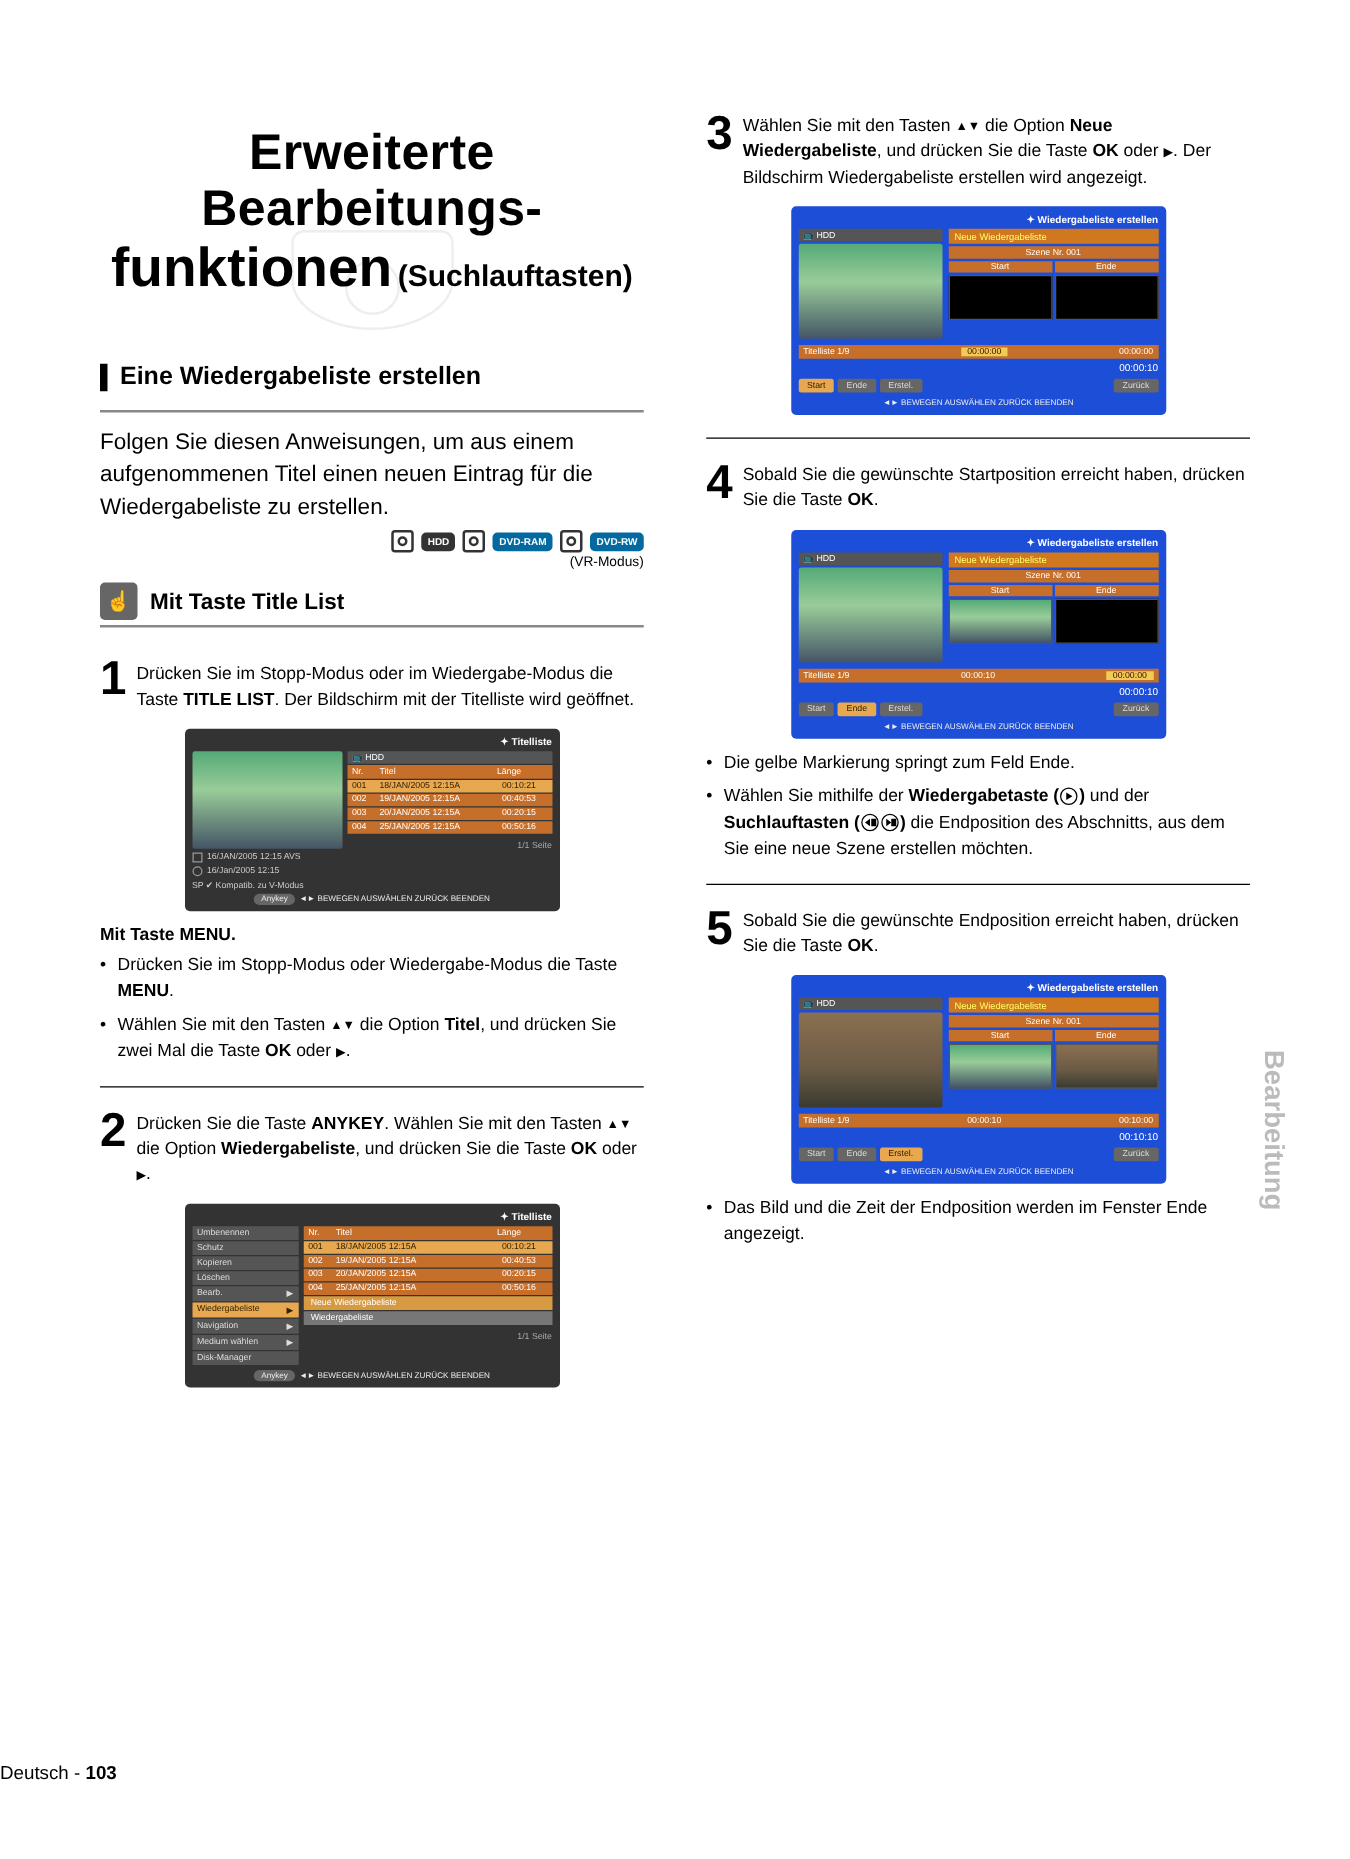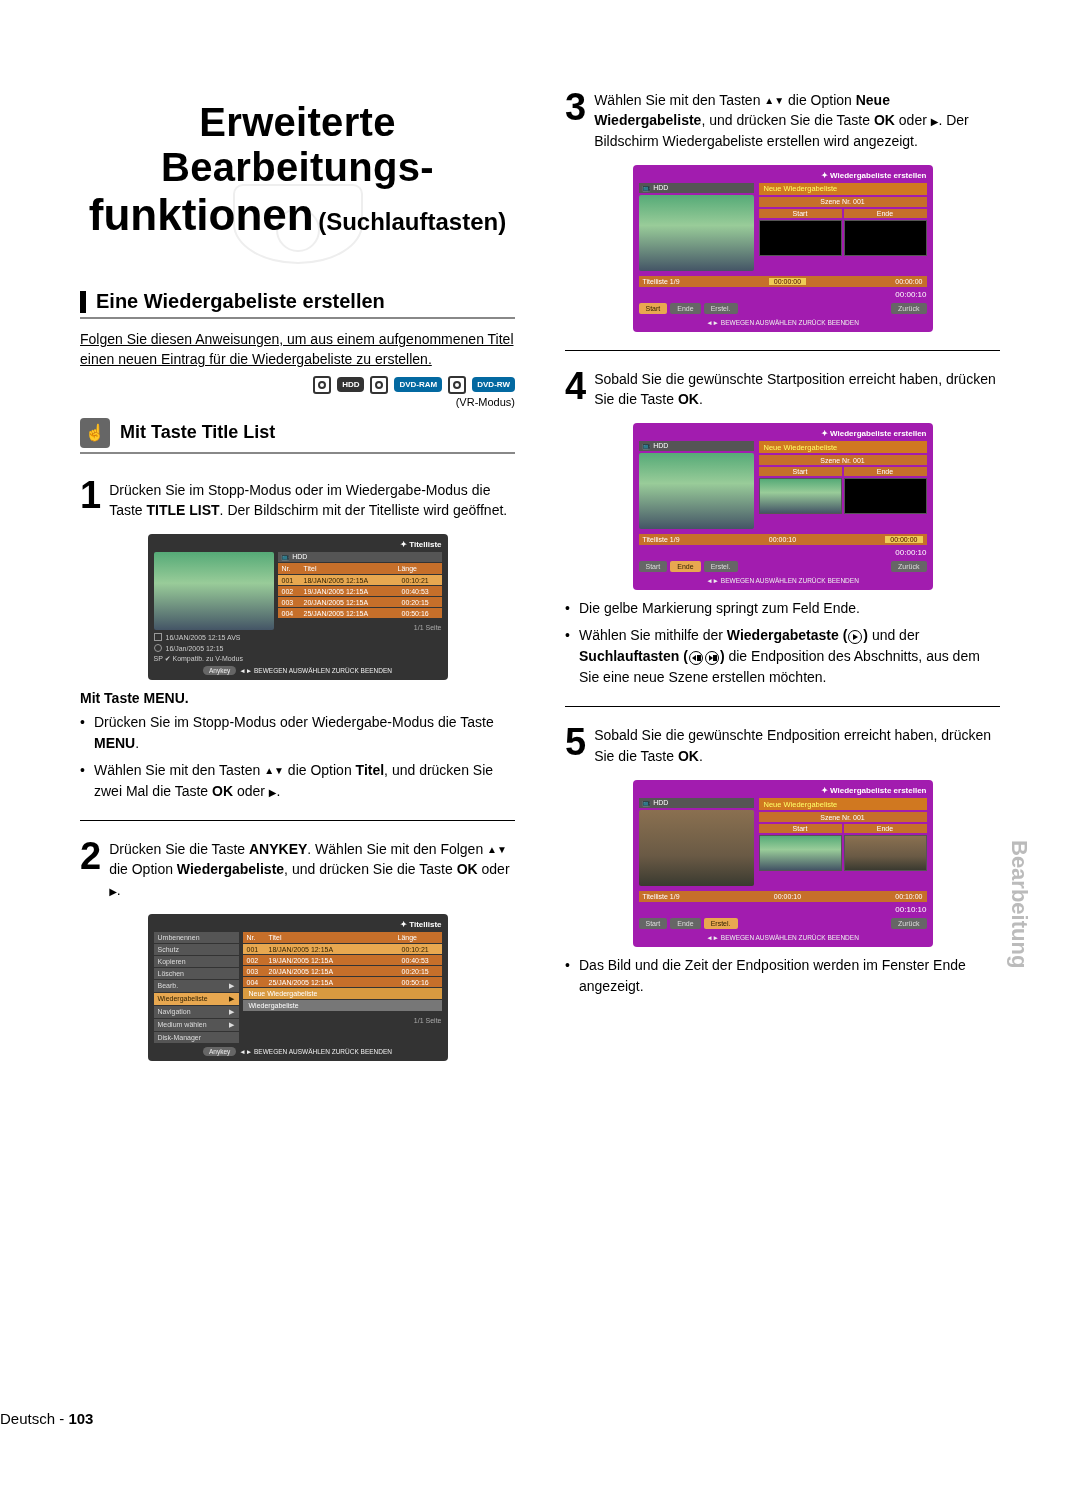--- a/index.html
+++ b/index.html
@@ -31,26 +31,26 @@
     border: 2px solid #eee; border-radius: 10px 10px 50% 50%/10px 10px 40px 40px;
     z-index: -1;
   }
   .title-bg::after {
     content:""; position:absolute; bottom:10px; left:50%; transform:translateX(-50%);
     width:40px; height:40px; border:2px solid #eee; border-radius:50%;
   }
 
   .section-head {
     display:flex; align-items:center; gap:10px;
-    border-bottom: 2px solid #888; padding-bottom:4px; margin-bottom:10px;
+    border-bottom: 2px solid #888; padding-bottom:15px; margin-bottom:10px;
   }
   .vbar { width:6px; height:22px; background:#000; }
   .section-title { font-size:20px; font-weight:bold; }
 
-  .body-text { font-size:14px; line-height:1.45;text-decoration:underline; }
+  .body-text { font-size:18px; line-height:1.45; }
 
   .media-row { display:flex; justify-content:flex-end; align-items:center; gap:6px; margin:6px 0 2px;}
   .media-badge { background:#333; color:#fff; font-size:8px; font-weight:bold; padding:3px 5px; border-radius:4px;}
   .media-badge.gray { background:#0369a1; }
   .disc-icon { width:18px; height:18px; border:2px solid #333; border-radius:3px; position:relative; display:inline-block;}
   .disc-icon::after{content:"";position:absolute;inset:3px;border:2px solid #333;border-radius:50%;}
   .vr-note { font-size:11px; text-align:right; }
 
   .sub-head-wrap { display:flex; align-items:center; gap:10px; margin:10px 0 4px;}
   .finger-icon {
@@ -93,21 +93,21 @@
   .osd .menu-col { width:85px; }
   .menu-item { background:#555; color:#ddd; font-size:7px; padding:2px 4px; margin-bottom:1px; display:flex; justify-content:space-between;}
   .menu-item.active { background:#e8a850; color:#320;}
   .submenu { background:#777; color:#fff; font-size:7px; padding:2px 6px; margin-top:1px;}
   .submenu.hl { background:#d89a40;}
 
   .rule { border:none; border-top:1px solid #000; margin:18px 0;}
 
   .osd2 {
     width:300px; margin:10px auto 8px;
-    background:#a21caf; border-radius:4px; padding:6px; color:#ccc; font-size:7.5px;
+    background:#1d4ed8; border-radius:4px; padding:6px; color:#ccc; font-size:7.5px;
   }
   .osd2 .top-title { text-align:right; color:#fff; font-weight:bold; font-size:8px; margin-bottom:3px;}
   .osd2 .top-title::before{content:"✦ ";}
   .osd2-row1 { display:flex; gap:5px;}
   .prev2 { width:115px; height:76px; background:linear-gradient(180deg,#5a7,#9c9 40%,#456); border-radius:2px;}
   .prev2.otters { background:linear-gradient(180deg,#8a7050,#6a5a45 60%,#3a3a30);}
   .right2 { flex:1;}
   .orange-strip { background:#d07820; color:#ff6; font-size:7.5px; padding:1.5px 5px; margin-bottom:2px;}
   .scene-bar { background:#c66f2a; color:#fff; text-align:center; font-size:7px; padding:1.5px 0;}
   .se-row { display:flex; margin-top:2px;}
@@ -241,21 +241,21 @@
     <ul class="bullets">
       <li><span>Drücken Sie im Stopp-Modus oder Wiedergabe-Modus die Taste </span><b>MENU</b>.</li>
       <li><span>Wählen Sie mit den Tasten </span><span class="udarrow"></span><span> die Option </span><b>Titel</b><span>, und drücken Sie zwei Mal die Taste </span><b>OK</b><span> oder </span><span class="rarrow"></span>.</li>
     </ul>
 
     <hr class="rule">
 
     <div class="step">
       <div class="step-num">2</div>
       <div class="step-body">
-        <span>Drücken Sie die Taste </span><b>ANYKEY</b><span>. Wählen Sie mit den Folgen </span><span class="udarrow"></span><span> die Option </span><b>Wiedergabeliste</b><span>, und drücken Sie die Taste </span><b>OK</b><span> oder </span><span class="rarrow"></span>.
+        <span>Drücken Sie die Taste </span><b>ANYKEY</b><span>. Wählen Sie mit den Tasten </span><span class="udarrow"></span><span> die Option </span><b>Wiedergabeliste</b><span>, und drücken Sie die Taste </span><b>OK</b><span> oder </span><span class="rarrow"></span>.
       </div>
     </div>
 
     <div class="osd">
       <div class="top-title">Titelliste</div>
       <div class="osd-inner">
         <div class="menu-col">
           <div class="menu-item">
               <span>Umbenennen</span>
             </div>

